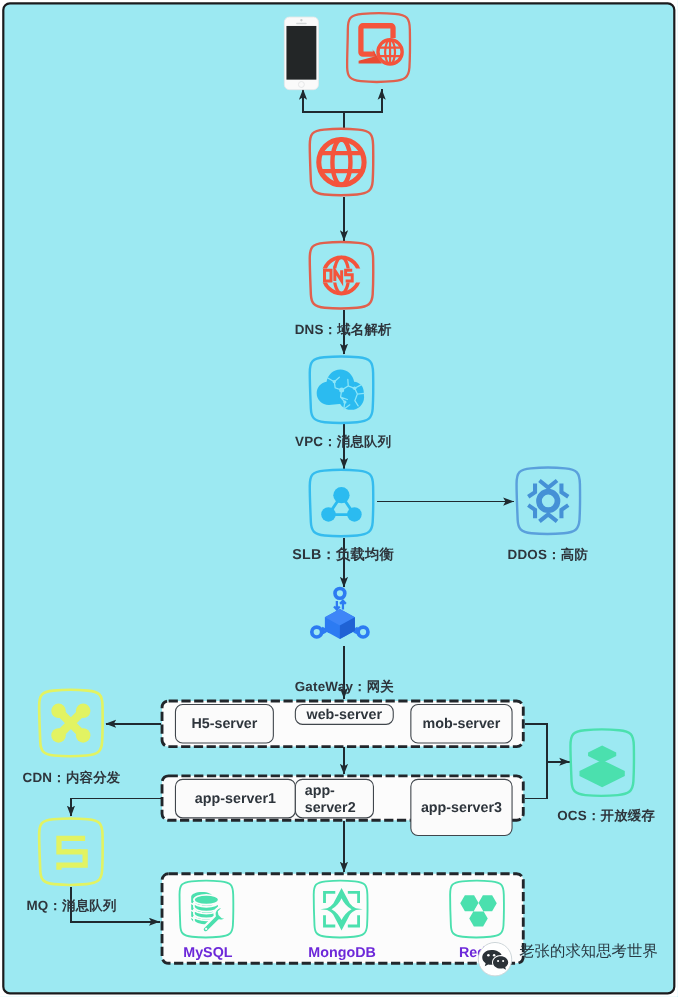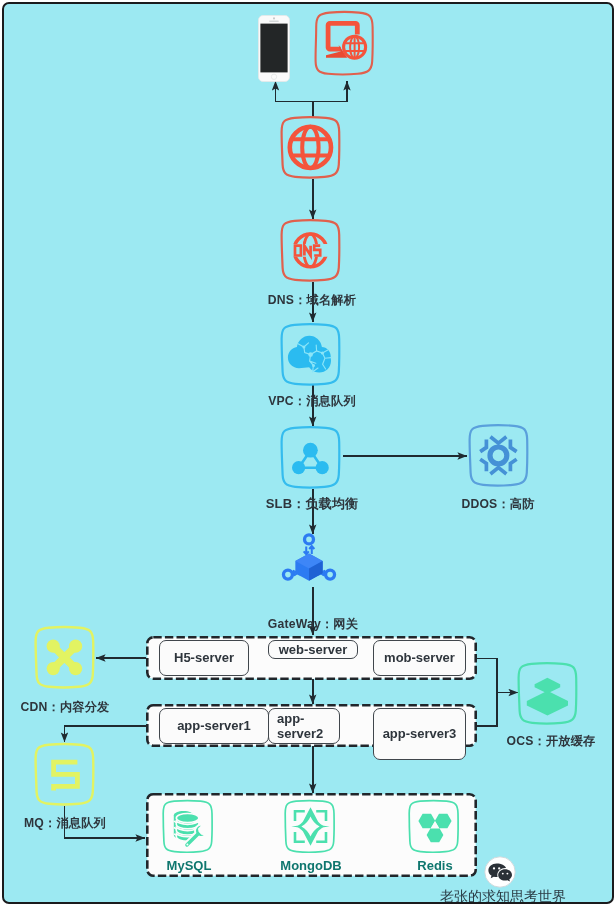--- a/index.html
+++ b/index.html
@@ -15,23 +15,23 @@
        text-align:center;line-height:1.15;letter-spacing:0.2px;}
   svg{display:block;overflow:visible;}
   #wires{position:absolute;left:0;top:0;width:612px;height:902px;pointer-events:none;}
   
   .group{position:absolute;}
   .group svg{position:absolute;left:0;top:0;}
   .srvbox{position:absolute;background:#fbfbfb;border:1.5px solid #40464c;border-radius:7px;
           box-sizing:border-box;display:flex;align-items:center;justify-content:center;
           font-size:13px;font-weight:bold;color:#2e353c;text-align:left;line-height:1.18;
           padding:0 8px;}
-  .dblbl{position:absolute;width:100%;text-align:center;font-size:13px;font-weight:bold;color:#0f766e;}
+  .dblbl{position:absolute;width:100%;text-align:center;font-size:13px;font-weight:bold;color:#6d28d9;}
   
-  #watermark{position:absolute;display:flex;align-items:center;flex-direction:column;}
+  #watermark{position:absolute;display:flex;align-items:flex-start;}
   #wm-text{font-size:14px;color:#2a3b44;font-weight:normal;margin-left:6px;
            font-family:"DejaVu Sans",sans-serif;}
 </style>
 </head>
 <body>
 
 <div id="canvas">
  <div id="inner">
 
   <svg id="wires" viewBox="0 0 612 902" width="612" height="902">

